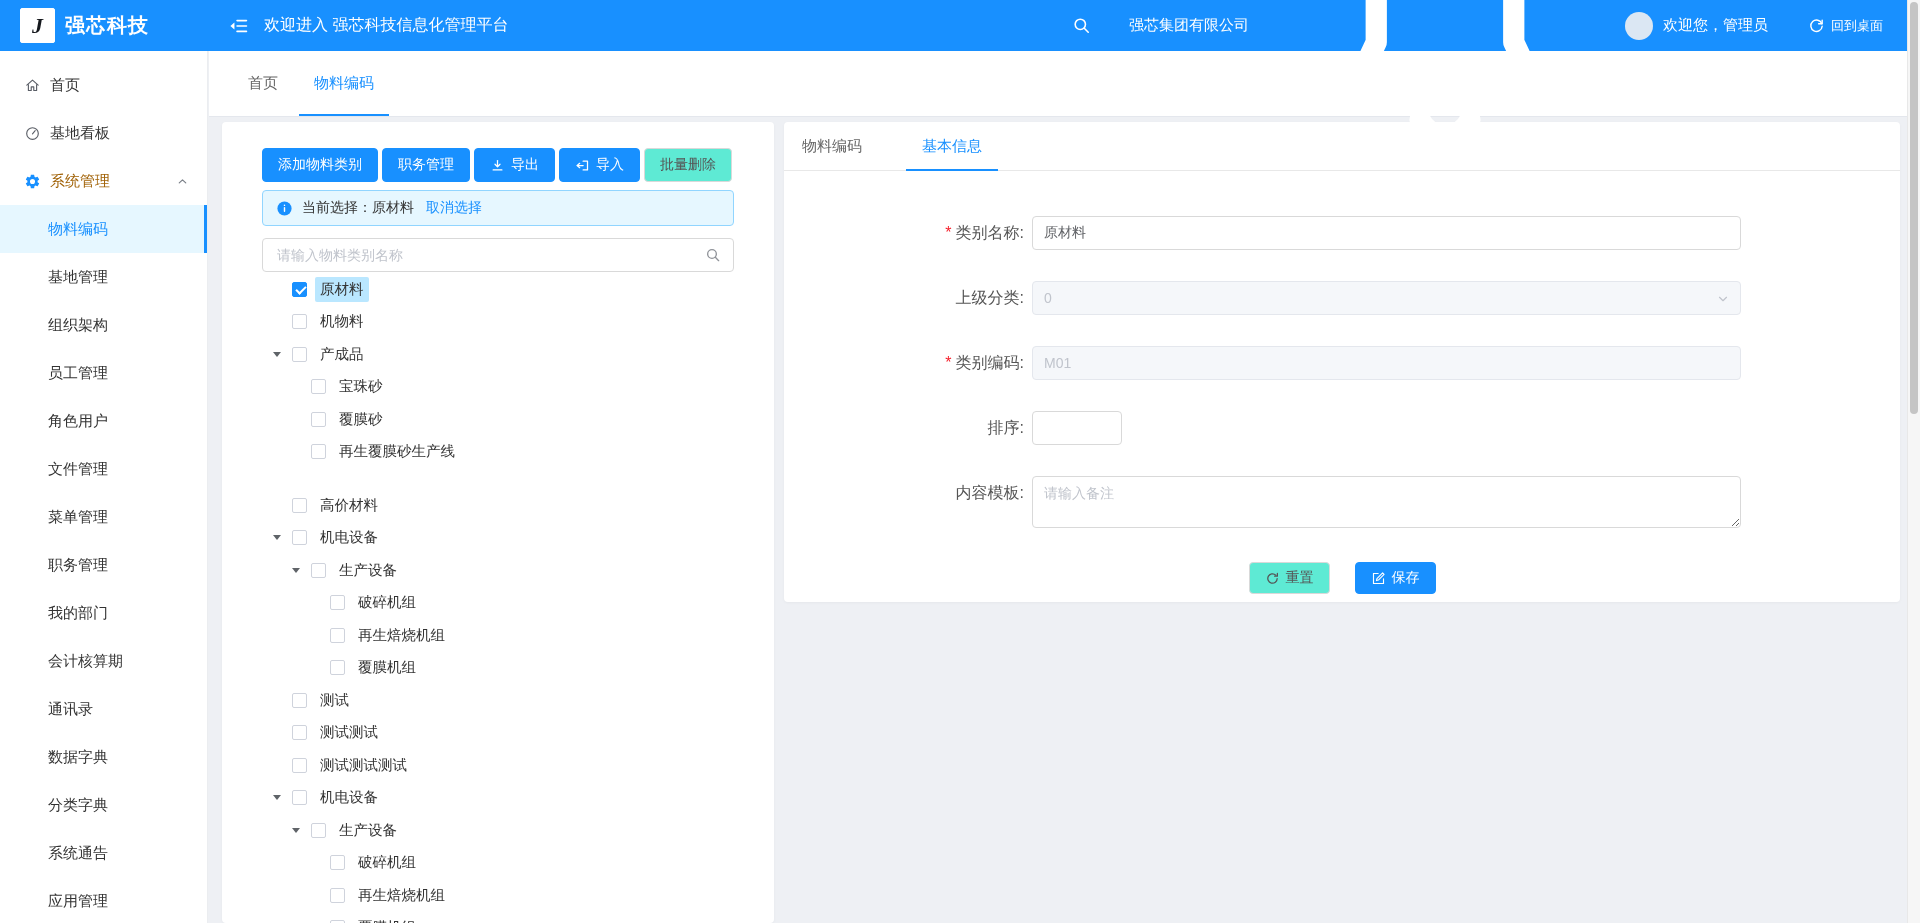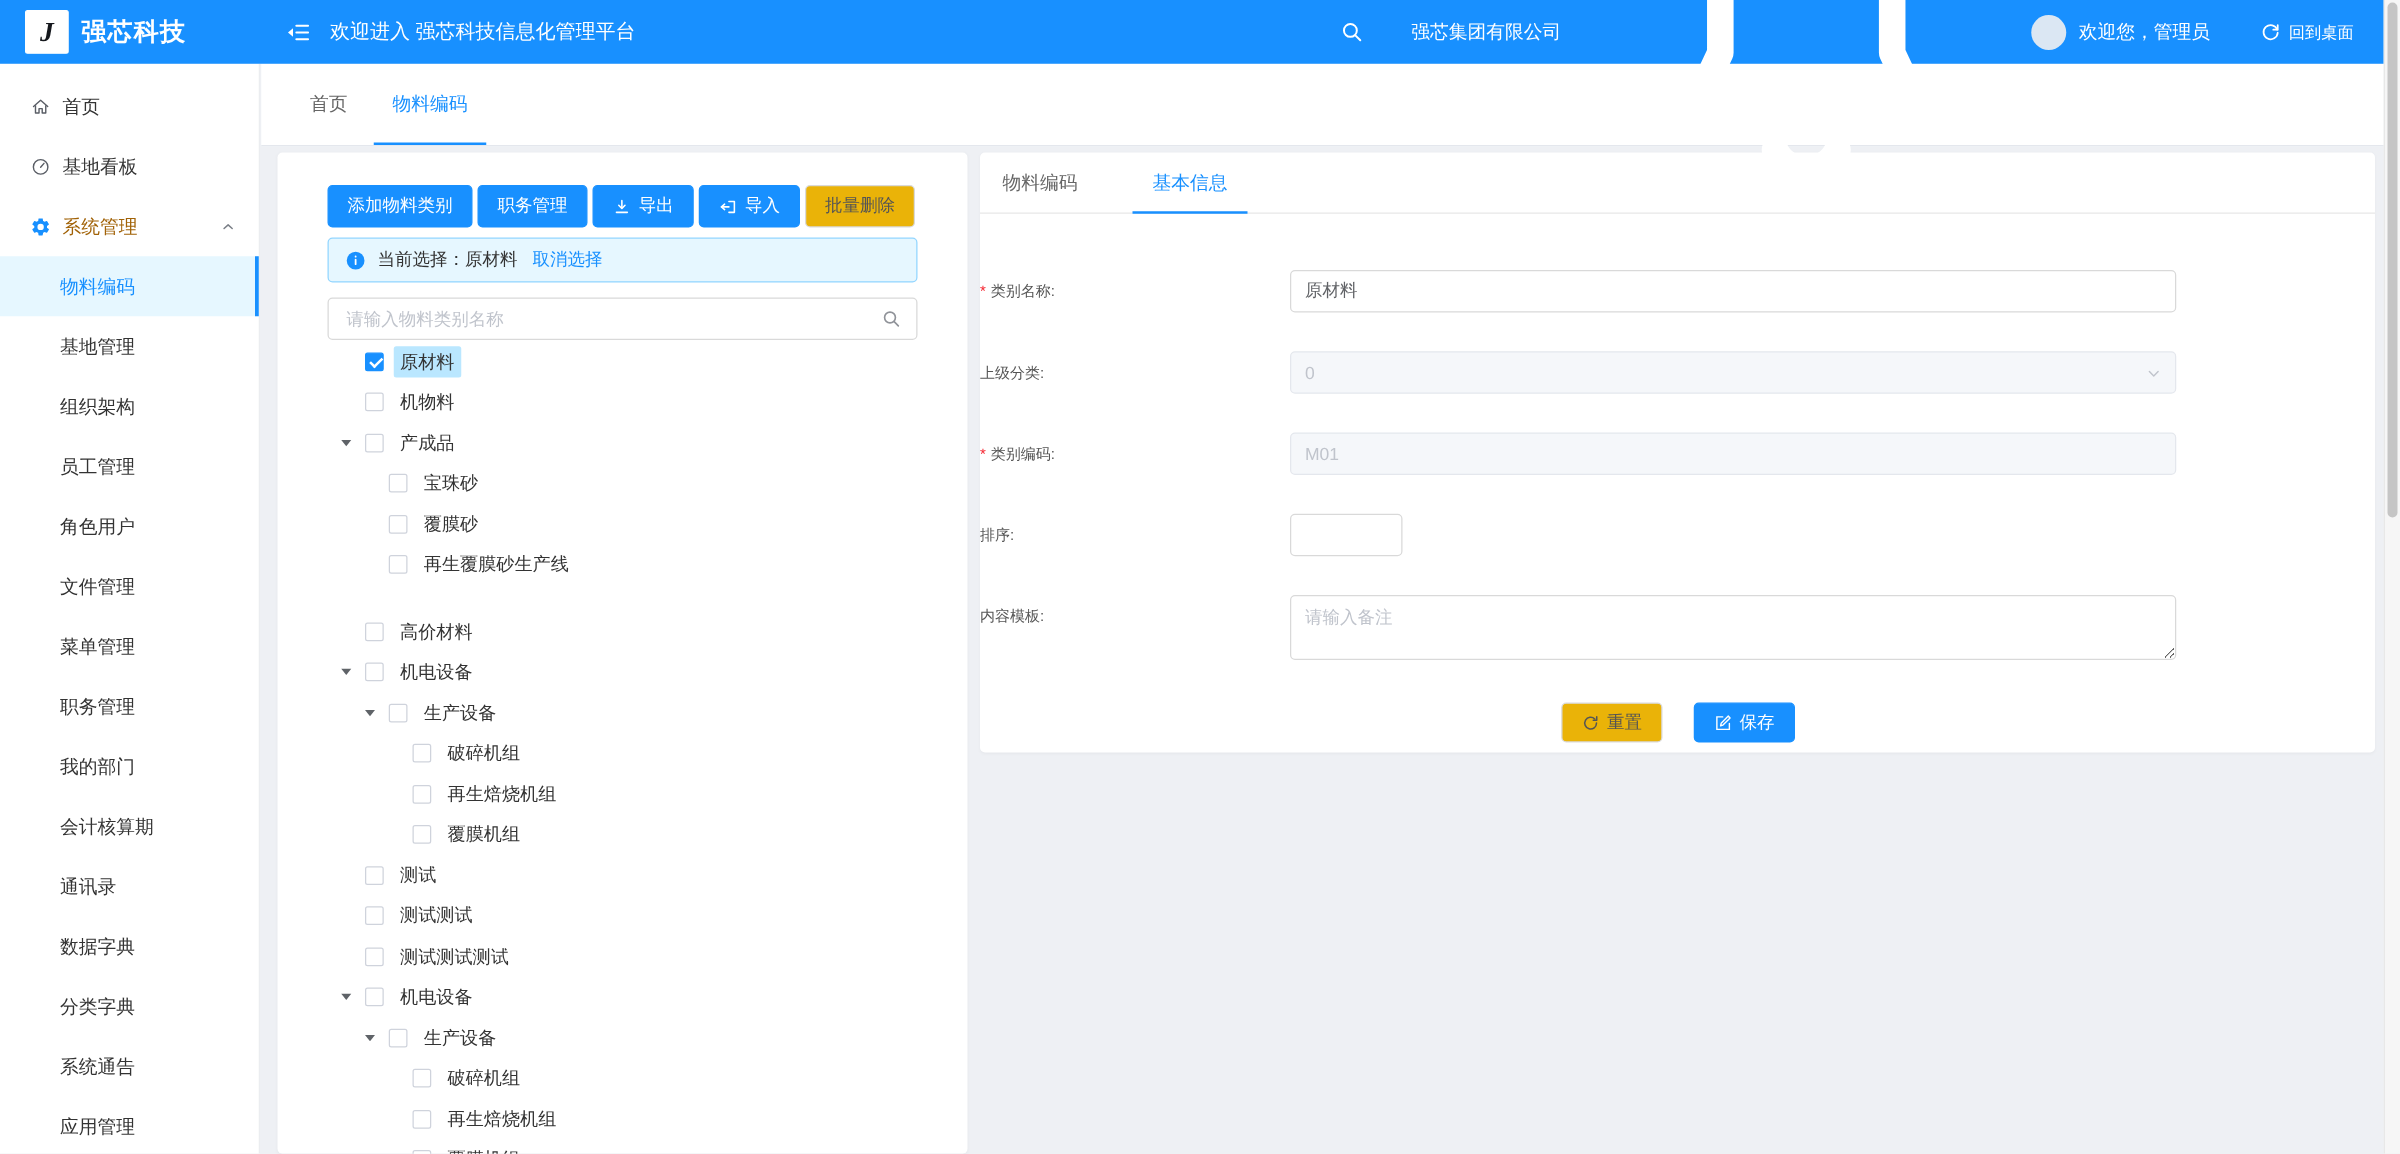--- a/index.html
+++ b/index.html
@@ -49,21 +49,21 @@
   .tab.active::after{content:"";position:absolute;left:0;bottom:0;width:100%;height:2px;background:#1890ff}
 
   
   .card{position:absolute;background:#fff;border-radius:4px;box-shadow:0 1px 3px rgba(0,0,0,.04)}
   .left-card{left:222px;top:122px;width:552px;height:801px;box-sizing:border-box;padding:26px 40px 0}
   .right-card{left:784px;top:122px;width:1116px;height:480px;box-sizing:border-box}
 
   
   .toolbar{display:flex;gap:4px}
   .btn{height:34px;box-sizing:border-box;border-radius:4px;font-size:14px;display:flex;align-items:center;
-       justify-content:center;padding:0 15px;cursor:pointer;white-space:nowrap;background:#eab308;border:1px solid #d9d9d9;color:#555}
+       justify-content:center;padding:0 15px;cursor:pointer;white-space:nowrap;background:#5eead4;border:1px solid #d9d9d9;color:#555}
   .btn .icon-slot{width:15px;height:15px;margin-right:6px;flex:none}
   .btn.primary{background:#1890ff;border-color:#1890ff;color:#fff}
   .alert{margin-top:8px;height:36px;box-sizing:border-box;background:#e6f7ff;border:1px solid #91d5ff;
          border-radius:4px;display:flex;align-items:center;padding:0 13px;font-size:14px;color:#333}
   .alert .icon-slot{width:17px;height:17px;margin-right:9px;flex:none}
   .alert-link{color:#1890ff;margin-left:12px;cursor:pointer}
   .search-box{margin-top:12px;height:34px;box-sizing:border-box;border:1px solid #d9d9d9;border-radius:4px;
               display:flex;align-items:center;padding:0 12px;background:#fff}
   .search-box input{flex:1;border:none;outline:none;font-size:14px;color:#333;background:transparent;
                     font-family:inherit}
@@ -85,21 +85,21 @@
 
   
   .rtabs{height:48px;border-bottom:1px solid #e8e8e8;display:flex;padding-left:2px}
   .rtab{display:flex;align-items:center;padding:0 16px;margin-right:28px;font-size:15px;color:#666;
         position:relative;cursor:pointer}
   .rtab.active{color:#1890ff}
   .rtab.active::after{content:"";position:absolute;left:0;bottom:-1px;width:100%;height:2px;background:#1890ff}
 
   .form{padding-top:45px}
   .frow{display:flex;margin-bottom:31px}
-  .flabel{width:248px;padding-right:8px;box-sizing:border-box;font-size:12px;
+  .flabel{width:248px;text-align:right;padding-right:8px;box-sizing:border-box;font-size:16px;
           color:#555;line-height:34px;white-space:nowrap}
   .req{color:#f5222d;margin-right:4px}
   .fctl{width:709px}
   .inp{width:100%;height:34px;box-sizing:border-box;border:1px solid #d9d9d9;border-radius:4px;
        padding:0 11px;font-size:14px;color:#606266;outline:none;background:#fff;font-family:inherit}
   .inp.small{width:90px}
   .inp.disabled{background:#f5f7fa;border-color:#e4e7ed;color:#c0c4cc}
   .sel{position:relative;width:100%;height:34px;box-sizing:border-box;border:1px solid #e4e7ed;border-radius:4px;
        background:#f5f7fa;display:flex;align-items:center;padding:0 30px 0 11px;font-size:14px;color:#c0c4cc;
        cursor:not-allowed}

